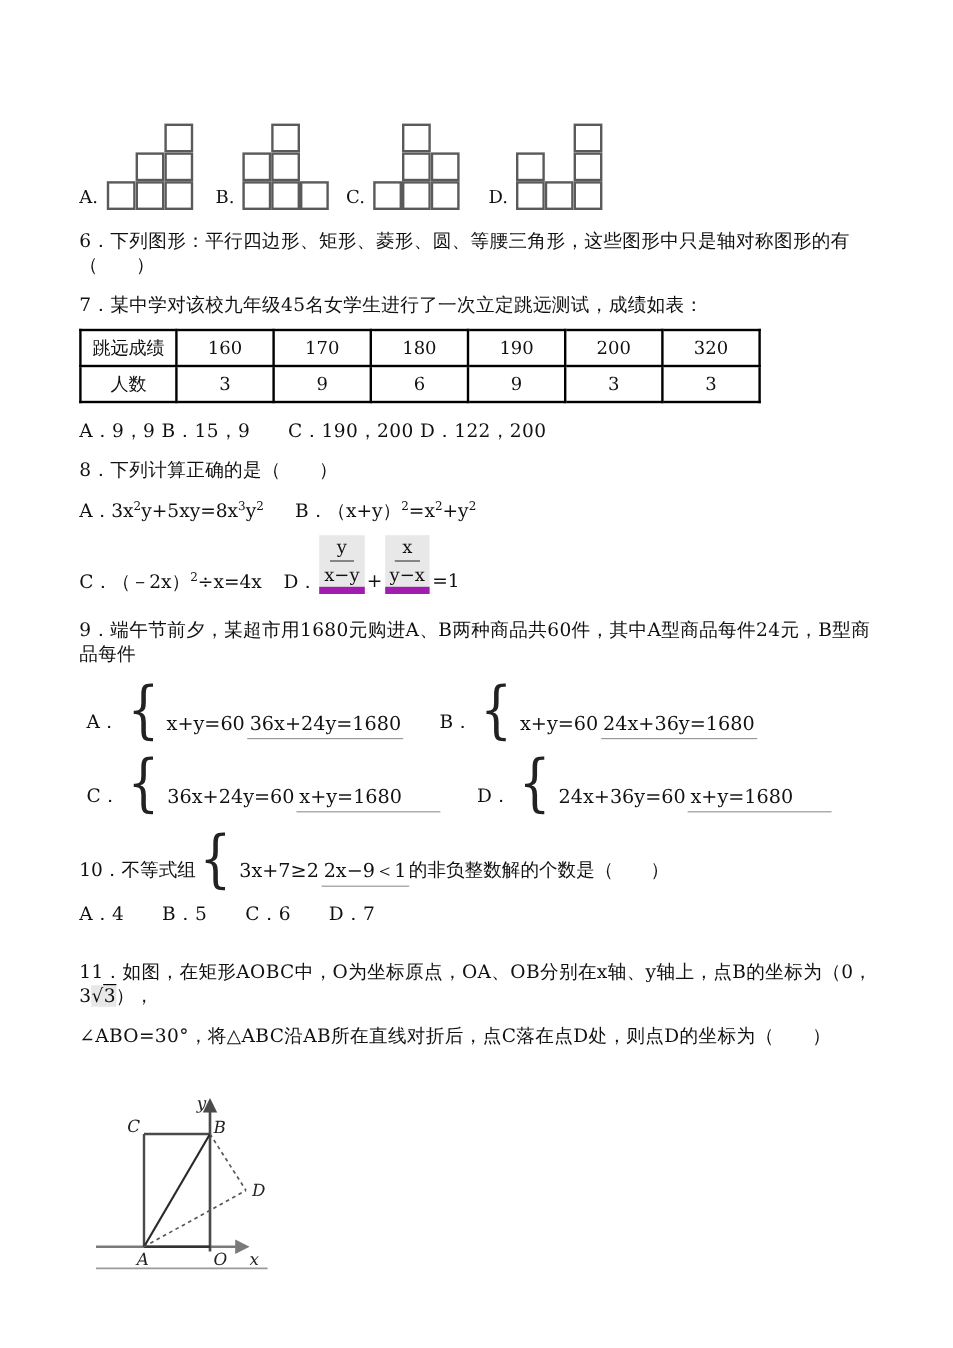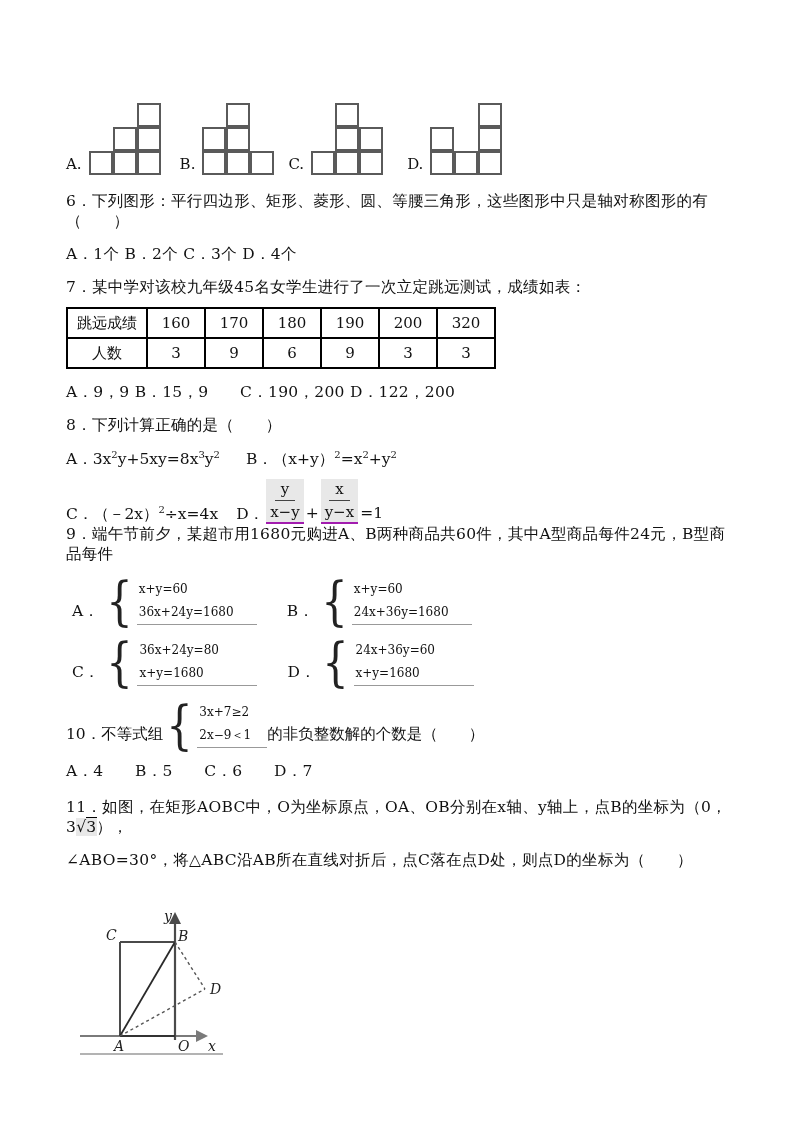--- a/index.html
+++ b/index.html
@@ -21,43 +21,43 @@
     position:absolute; width:24px; height:24px;
     border:2px solid #5a5a5a; background:#fff;
   }
   
   table.score { border-collapse:collapse; margin-top:10px; }
   table.score td {
     border:2px solid #000; height:30px; text-align:center;
     font-size:15px; padding:0 4px;
   }
   table.score td.c0 { width:80px; }
-  table.score td.cn { width:58px; }
+  table.score td.cn { width:81px; }
   
   sup { font-size:10px; vertical-align:super; line-height:0; }
   .opt-line { margin-top:14px; display:flex; align-items:flex-end; }
   .opt-item { margin-right:26px; white-space:nowrap; }
   .frac-group { display:inline-flex; align-items:flex-end; }
   .frac {
     display:inline-flex; flex-direction:column; align-items:center;
     background:#e8e8e8; margin:0 2px; font-size:15px;
   }
   .frac .num { padding:0 6px 1px; border-bottom:1.5px solid #444; }
-  .frac .den { padding:1px 4px 0; border-bottom:2px solid #a21caf; }
+  .frac .den { padding:1px 4px 0; border-bottom:6px solid #a21caf; }
   .frac-op { padding-bottom:1px; }
   
   .sys-row { display:flex; margin-top:14px; margin-left:6px; }
   .sys { display:flex; align-items:flex-end; margin-right:30px; }
   .sys-label { padding-bottom:4px; margin-right:4px; }
   .brace {
     font-size:52px; line-height:0.9; font-weight:300;
     font-family:"DejaVu Serif",serif; color:#222;
     transform:scaleX(0.8); margin-right:1px;
   }
-  .eqs { display:flex; flex-direction:column; font-size:12px; }
+  .eqs { display:flex; font-size:16px; }
   .eqs .eq1 { padding:0 2px 3px; }
   .eqs .eq2 { padding:0 2px 2px; border-bottom:1px solid #999; min-width:120px; }
   
   .q10-line { display:flex; align-items:flex-end; margin-top:16px; }
   .q10-line .eqs .eq2 { min-width:70px; }
   
   .sqrt { background:#e8e8e8; white-space:nowrap; }
   .sqrt .radicand { border-top:1.4px solid #000; }
   
   .diagram { margin-top:24px; margin-left:2px; display:block; }
@@ -110,21 +110,20 @@
           <div class="cell" style="left: 0px; top: 24px;"></div>
           <div class="cell" style="left: 48px; top: 24px;"></div>
           <div class="cell" style="left: 0px; top: 48px;"></div>
           <div class="cell" style="left: 24px; top: 48px;"></div>
           <div class="cell" style="left: 48px; top: 48px;"></div>
         </div>
     </div>
   </div>
 
   <p class="line" style="margin-top:16px">6．下列图形：平行四边形、矩形、菱形、圆、等腰三角形，这些图形中只是轴对称图形的有（　　）</p>
-  <p class="line">A．1个  B．2个  C．3个  D．4个</p>
 
   <p class="line">7．某中学对该校九年级45名女学生进行了一次立定跳远测试，成绩如表：</p>
   <table class="score">
     <tbody>
       <tr>
           <td class="c0">跳远成绩</td>
           <td class="cn">160</td>
           <td class="cn">170</td>
           <td class="cn">180</td>
           <td class="cn">190</td>
@@ -161,21 +160,21 @@
         <span class="frac-op">+</span>
         <span class="frac">
           <span class="num">x</span>
           <span class="den">y−x</span>
         </span>
         <span class="frac-op">=1</span>
       </span>
     </span>
   </div>
 
-  <p class="line" style="margin-top:0">9．端午节前夕，某超市用1680元购进A、B两种商品共60件，其中A型商品每件24元，B型商品每件</p>
+  <p class="line" style="margin-top:20px">9．端午节前夕，某超市用1680元购进A、B两种商品共60件，其中A型商品每件24元，B型商品每件</p>
 
   <div class="sys-row">
     <div class="sys">
       <span class="sys-label">A．</span>
       <span class="brace">{</span>
       <span class="eqs">
           <span class="eq1">x+y=60</span>
           <span class="eq2">36x+24y=1680</span>
         </span>
     </div>
@@ -186,21 +185,21 @@
           <span class="eq1">x+y=60</span>
           <span class="eq2">24x+36y=1680</span>
         </span>
     </div>
   </div>
   <div class="sys-row">
     <div class="sys">
       <span class="sys-label">C．</span>
       <span class="brace">{</span>
       <span class="eqs">
-          <span class="eq1">36x+24y=80</span>
+          <span class="eq1">36x+24y=60</span>
           <span class="eq2">x+y=1680</span>
         </span>
     </div>
     <div class="sys">
       <span class="sys-label">D．</span>
       <span class="brace">{</span>
       <span class="eqs">
           <span class="eq1">24x+36y=60</span>
           <span class="eq2">x+y=1680</span>
         </span>
@@ -211,21 +210,21 @@
     <span style="padding-bottom:4px">10．不等式组</span>
     <span class="brace">{</span>
     <span class="eqs">
       <span class="eq1">3x+7≥2</span>
       <span class="eq2">2x−9＜1</span>
     </span>
     <span style="padding-bottom:4px">的非负整数解的个数是（　　）</span>
   </div>
   <p class="line">A．4　　B．5　　C．6　　D．7</p>
 
-  <p class="line" style="margin-top:16px">
+  <p class="line" style="margin-top:28px">
     <span>11．如图，在矩形AOBC中，O为坐标原点，OA、OB分别在x轴、y轴上，点B的坐标为（0，3</span><span class="sqrt"><span>√</span><span class="radicand">3</span></span><span>），</span>
   </p>
   <p class="line">∠ABO=30°，将△ABC沿AB所在直线对折后，点C落在点D处，则点D的坐标为（　　）</p>
 
   <svg class="diagram" width="250" height="178" viewBox="0 0 250 178" xmlns="http://www.w3.org/2000/svg">
 
     <line x1="12" y1="142" x2="133" y2="142" stroke="#7a7a7a" stroke-width="2.2"></line>
     <path d="M128,136 L140,142 L128,148 Z" fill="#7a7a7a"></path>
 
     <line x1="107" y1="26" x2="107" y2="146" stroke="#4a4a4a" stroke-width="2.2"></line>

